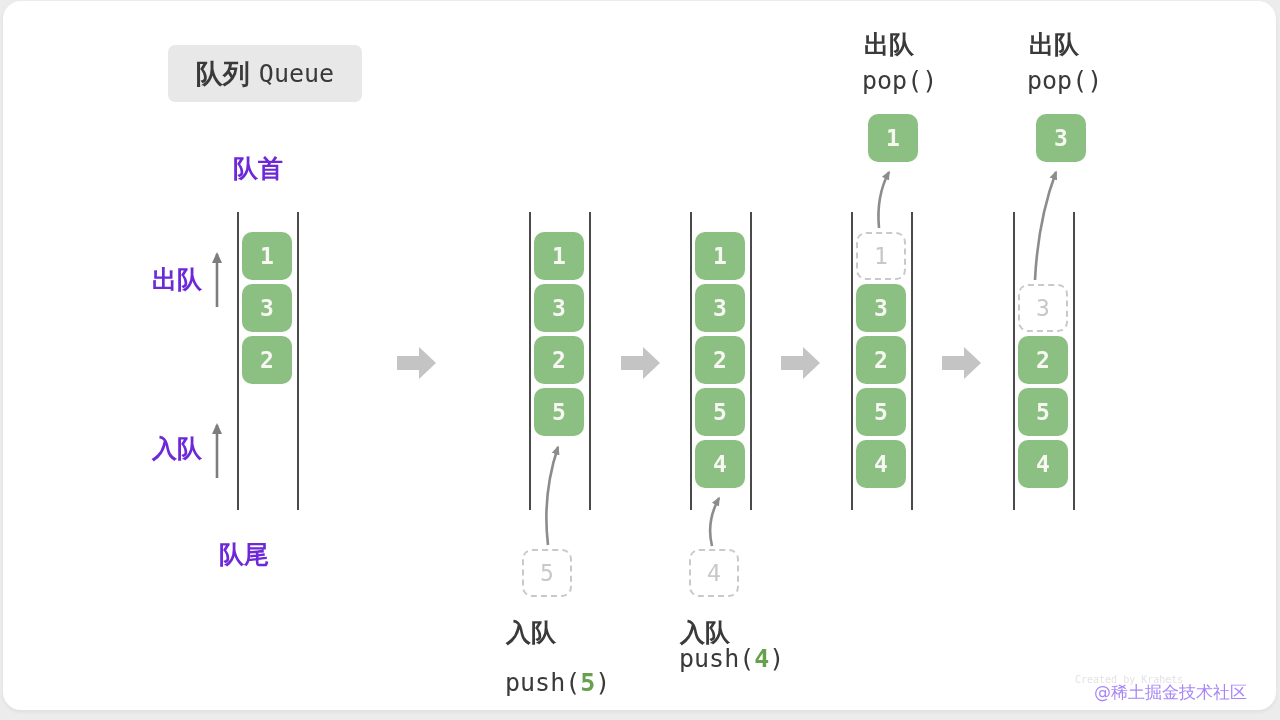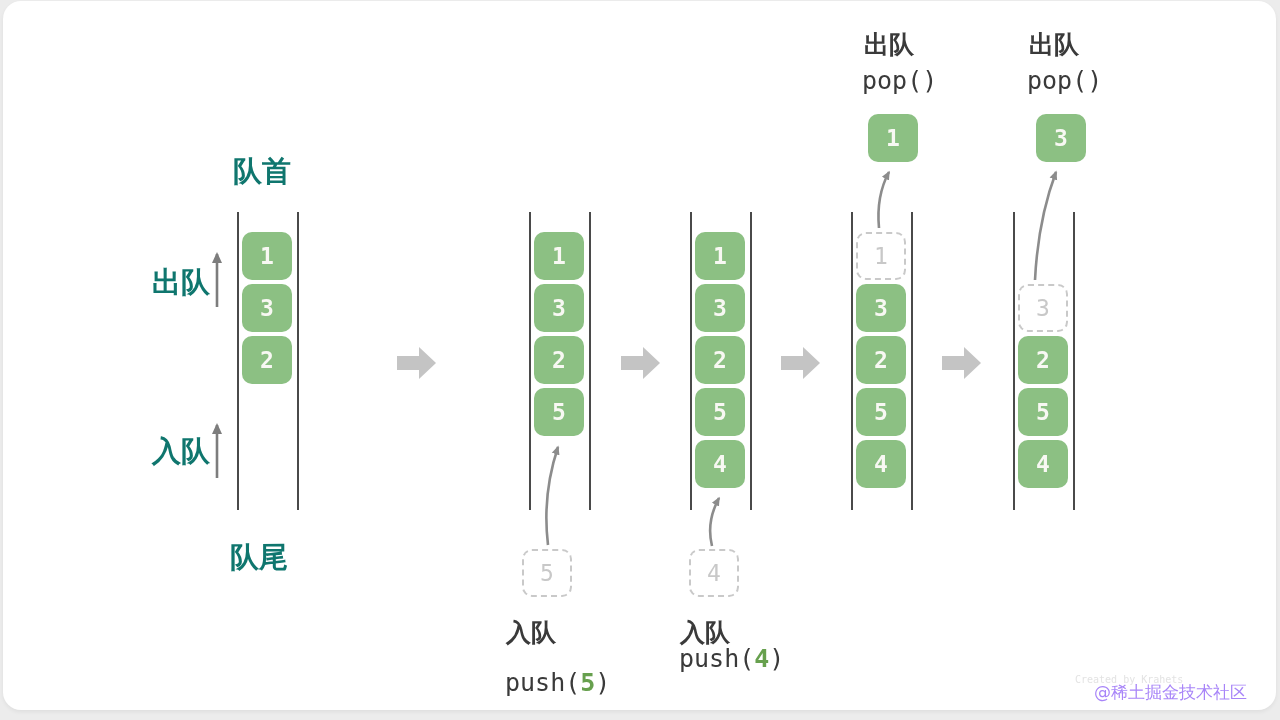--- a/index.html
+++ b/index.html
@@ -17,23 +17,23 @@
   .overlay{position:absolute;left:0;top:0;width:1280px;height:720px;pointer-events:none;}
 
   .title-box{
     position:absolute;left:168px;top:45px;width:194px;height:57px;
     background:#e8e8e8;border-radius:7px;
     display:flex;align-items:center;justify-content:center;gap:9px;
   }
   .title-zh{font-size:27px;font-weight:700;color:#3a3a3a;}
   .title-en{font-size:25px;font-family:"DejaVu Sans Mono","Liberation Mono",monospace;color:#3a3a3a;}
 
-  .lbl{position:absolute;font-size:29px;font-weight:600;color:#0f766e;white-space:nowrap;}
+  .lbl{position:absolute;font-size:25px;font-weight:600;color:#6d28d9;white-space:nowrap;}
   .lbl-front{left:233px;top:152px;}
-  .lbl-rear{left:230px;top:538px;}
+  .lbl-rear{left:219px;top:538px;}
   .lbl-side-dequeue{left:152px;top:263px;}
   .lbl-side-enqueue{left:152px;top:432px;}
 
   .qline{position:absolute;width:1.5px;background:#4a4a4a;}
 
   .qblock{
     position:absolute;width:50px;height:48px;border-radius:10px;
     background:#8cc083;color:#f8f8f3;
     display:flex;align-items:center;justify-content:center;
     font-family:"DejaVu Sans Mono","Liberation Mono",monospace;
@@ -87,20 +87,24 @@
     <path fill="#c4c4c4" d="M781,356 L803,356 L803,347 L820,363 L803,379 L803,370 L781,370 Z"></path>
     <path fill="#c4c4c4" d="M942,356 L964,356 L964,347 L981,363 L964,379 L964,370 L942,370 Z"></path>
 
     <path d="M548,545 Q542,495 558,447" stroke="#8c8c8c" stroke-width="2.6" fill="none" marker-end="url(#ah)"></path>
     <path d="M712,546 Q706,522 719,498" stroke="#8c8c8c" stroke-width="2.6" fill="none" marker-end="url(#ah)"></path>
 
     <path d="M879,228 Q876,196 889,172" stroke="#8c8c8c" stroke-width="2.6" fill="none" marker-end="url(#ah)"></path>
     <path d="M1035,280 Q1038,220 1056,172" stroke="#8c8c8c" stroke-width="2.6" fill="none" marker-end="url(#ah)"></path>
   </svg>
 
+  <div class="title-box">
+    <span class="title-zh">队列</span>
+    <span class="title-en">Queue</span>
+  </div>
 
   <div class="lbl lbl-front">队首</div>
   <div class="lbl lbl-rear">队尾</div>
   <div class="lbl lbl-side-dequeue">出队</div>
   <div class="lbl lbl-side-enqueue">入队</div>
 
   <div id="states-root">
       <div>
         <div class="qline" style="left: 237px; top: 212px; height: 298px;"></div>
         <div class="qline" style="left: 297px; top: 212px; height: 298px;"></div>

